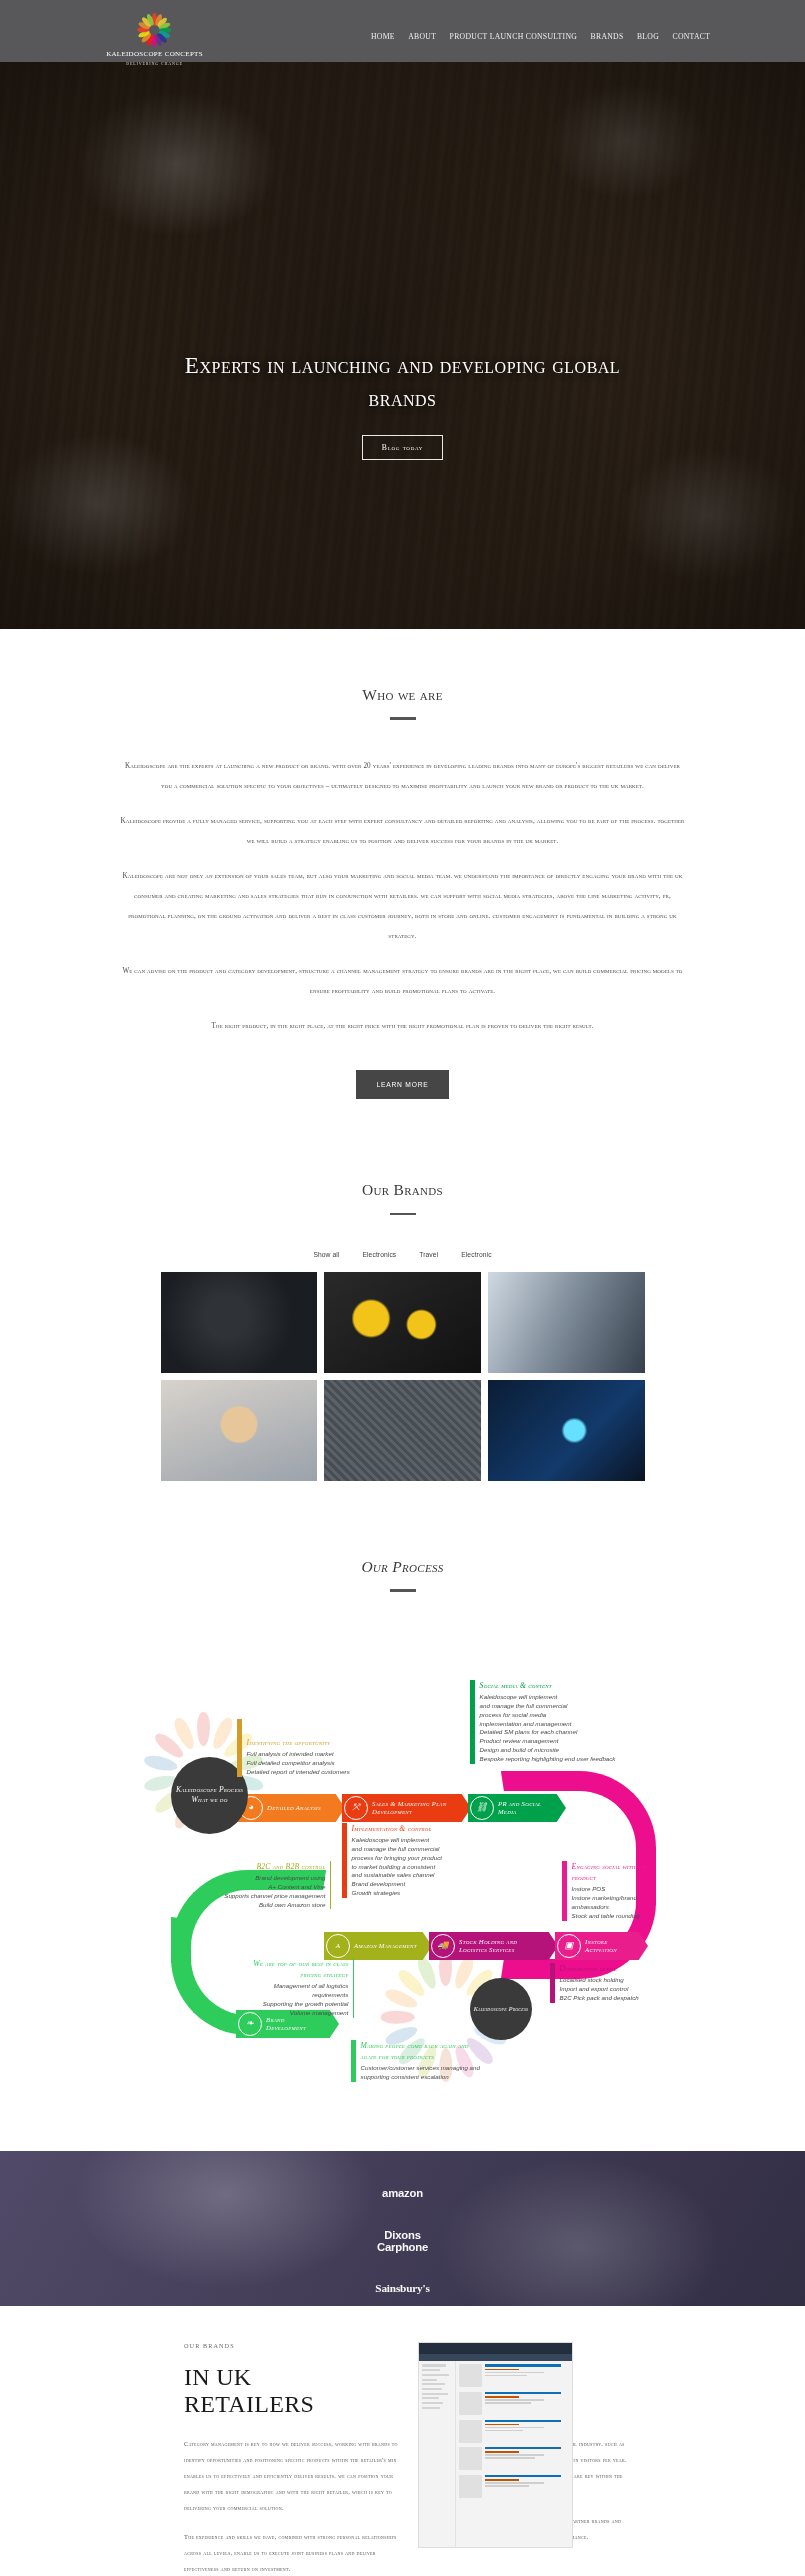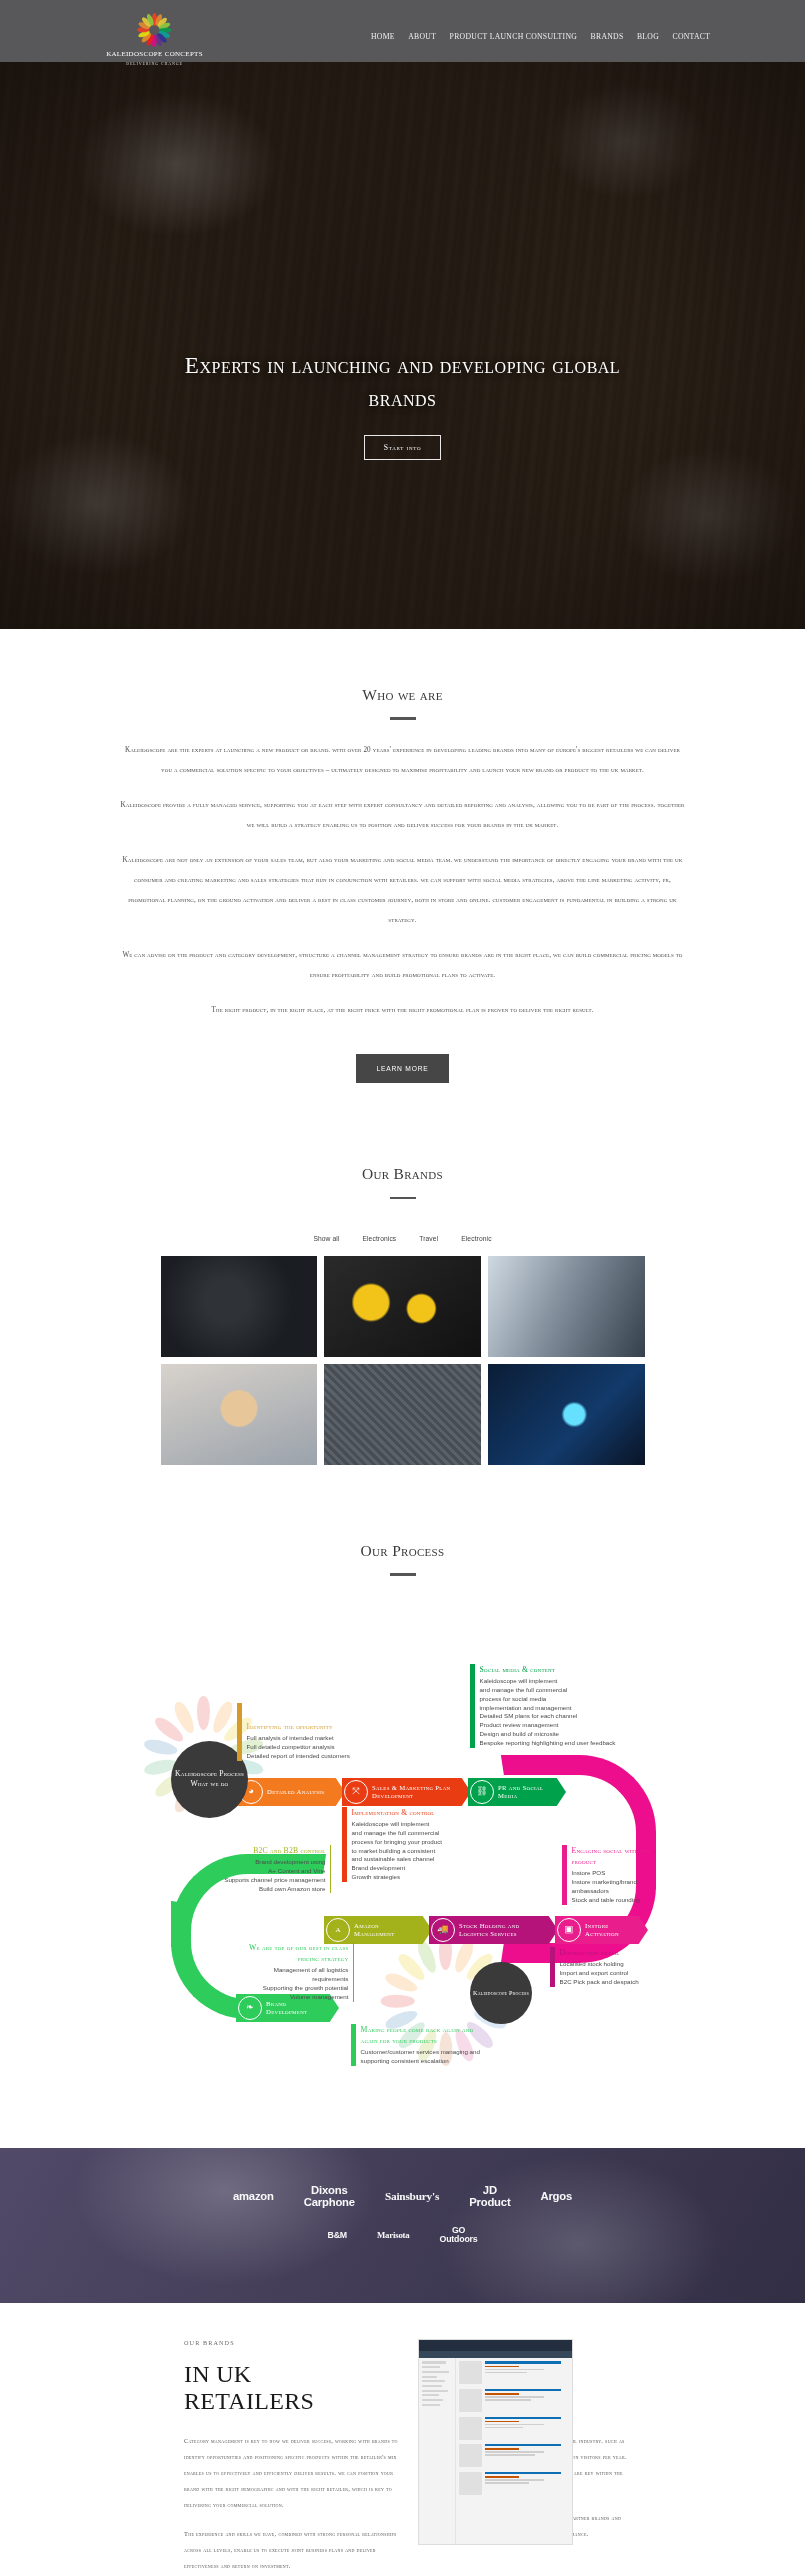--- a/index.html
+++ b/index.html
@@ -148,21 +148,21 @@
   }
   .rule {
     width: 26px; height: 2.6px; background: #555;
     margin: 13.4px auto 0 auto;
   }
 
   
   #who { padding: 57px 0 46px 0; }
   .who-body {
     width: 567px;
-    margin: 21px auto 0 auto;
+    margin: 37px auto 0 auto;
     text-align: center;
   }
   .who-body p {
     font-family: "Liberation Serif", serif;
     font-size: 7.2px;
     font-variant: small-caps;
     text-transform: lowercase;
     letter-spacing: 0.1px;
     line-height: 2.75;
     color: #4b4b4b;
@@ -223,21 +223,21 @@
       radial-gradient(circle at 50% 44%, #e7c79a 0 18%, transparent 20%),
       linear-gradient(160deg,#d8d2cb,#9aa2ab); }
   .t5 { background:
       repeating-linear-gradient(45deg,#5a6168 0 3.1px,#474d53 3.1px 6.2px),
       linear-gradient(#2f3439,#1c2024); }
   .t6 { background:
       radial-gradient(circle at 55% 50%, #66e0ff 0 10%, transparent 13%),
       linear-gradient(135deg,#0b1d36,#123a6b 60%,#0a1425); }
 
   
-  #process { padding: 36px 0 31px 0; }
+  #process { padding: 36px 0 18px 0; font-style: italic; }
   .process-canvas {
     position: relative;
     width: 587px;
     height: 505px;
     margin: 36px auto 0 auto;
     background: #fff;
   }
   .petal-burst { position:absolute; }
   .pb-petal {
     position:absolute;
@@ -326,20 +326,21 @@
       linear-gradient(120deg,#514a68,#322e44);
   }
   .logo-rows {
     position: relative;
     width: 474px; margin: 0 auto; padding-top: 37px;
   }
   .logo-row {
     display: flex; align-items: center; justify-content: center;
     gap: 30px;
     margin-bottom: 17.5px;
+    flex-direction: column;
   }
   .logo-item {
     color: #fff;
     font-family: "Liberation Sans", sans-serif;
     font-weight: 700;
     font-size: 11.3px;
     letter-spacing: -0.2px;
     opacity: 0.97;
     white-space: pre-line;
     text-align: center;
@@ -438,21 +439,21 @@
       <a class="nav-link">Blog</a>
       <a class="nav-link">Contact</a>
     </nav>
 </header>
 
 <section class="hero">
   <div class="hero-photo"></div>
   <div class="hero-vignette"></div>
   <div class="hero-inner">
     <h1 class="hero-title">Experts in launching and developing global brands</h1>
-    <button class="hero-btn">Start into</button>
+    <button class="hero-btn">Blog today</button>
   </div>
 </section>
 
 <section class="section" id="who">
   <h2 class="sec-title">Who we are</h2>
   <div class="rule"></div>
   <div class="who-body" id="who-body">
       <p>Kaleidoscope are the experts at launching a new product or brand. With over 20 years' experience in developing leading brands into many of Europe's biggest retailers we can deliver you a commercial solution specific to your objectives – ultimately designed to maximise profitability and launch your new brand or product to the UK market.</p>
       <p>Kaleidoscope provide a fully managed service, supporting you at each step with expert consultancy and detailed reporting and analysis, allowing you to be part of the process. Together we will build a strategy enabling us to position and deliver success for your brands in the UK market.</p>
       <p>Kaleidoscope are not only an extension of your sales team, but also your marketing and social media team. We understand the importance of directly engaging your brand with the UK consumer and creating marketing and sales strategies that run in conjunction with retailers. We can support with social media strategies, above the line marketing activity, PR, promotional planning, on the ground activation and deliver a best in class customer journey, both in store and online. Customer engagement is fundamental in building a strong UK strategy.</p>

